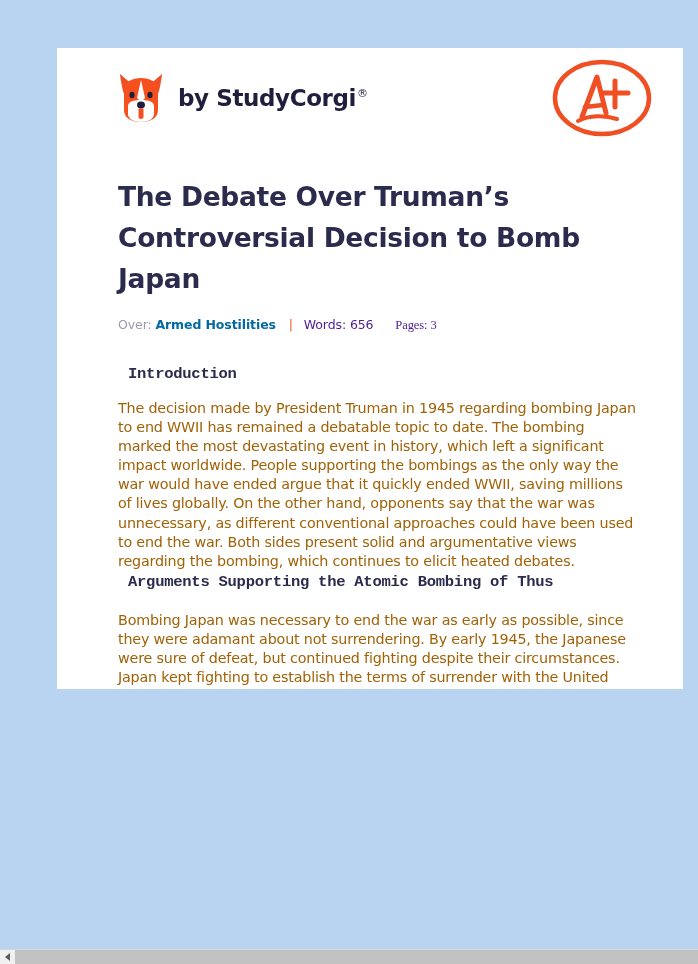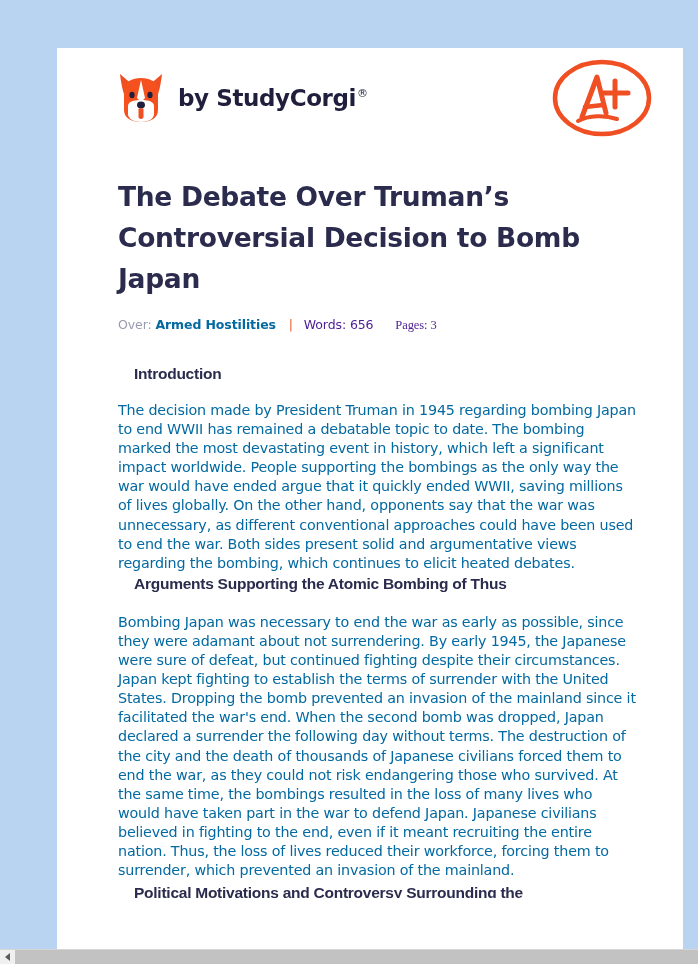--- a/index.html
+++ b/index.html
@@ -14,21 +14,21 @@
     overflow: hidden;
     position: relative;
   }
 
   
   #page-sheet {
     position: absolute;
     left: 57px;
     top: 48px;
     width: 626px;
-    height: 901px;
+    height: 641px;
     background: #ffffff;
     overflow: hidden;
   }
 
   
   .brand-row {
     position: absolute;
     left: 0;
     top: 0;
     width: 626px;
@@ -104,36 +104,36 @@
   }
   .meta-sep {
     color: #ef5a2a;
     margin: 0 7px 0 9px;
   }
   .meta-words, .meta-pages { color: #4c1d95; }
   .meta-pages { margin-left: 18px; font-family: Liberation Serif, serif; }
 
   
   .section-heading {
-    font-family: Liberation Sans, sans-serif;
+    font-family: Liberation Mono, monospace;
     font-weight: 700;
     font-size: 15.5px;
     color: #2b2b4d;
-    margin: 16px;
+    margin: 10px;
     letter-spacing: -0.25px;
     line-height: 22px;
   }
   .h-intro { margin-top: 30px; }
   .h-gap { margin-top: 0px; }
 
   .para {
     font-family: "DejaVu Sans", sans-serif;
     font-size: 14.3px;
     line-height: 19.1px;
-    color: #0369a1;
+    color: #a16207;
     margin: 14px 0 0 0;
     letter-spacing: -0.18px;
     text-align: left;
   }
   .para-tight { margin-top: 18px; }
 
   .clipped-heading {
     margin-top: 2px;
     overflow: hidden;
     height: 16px;

